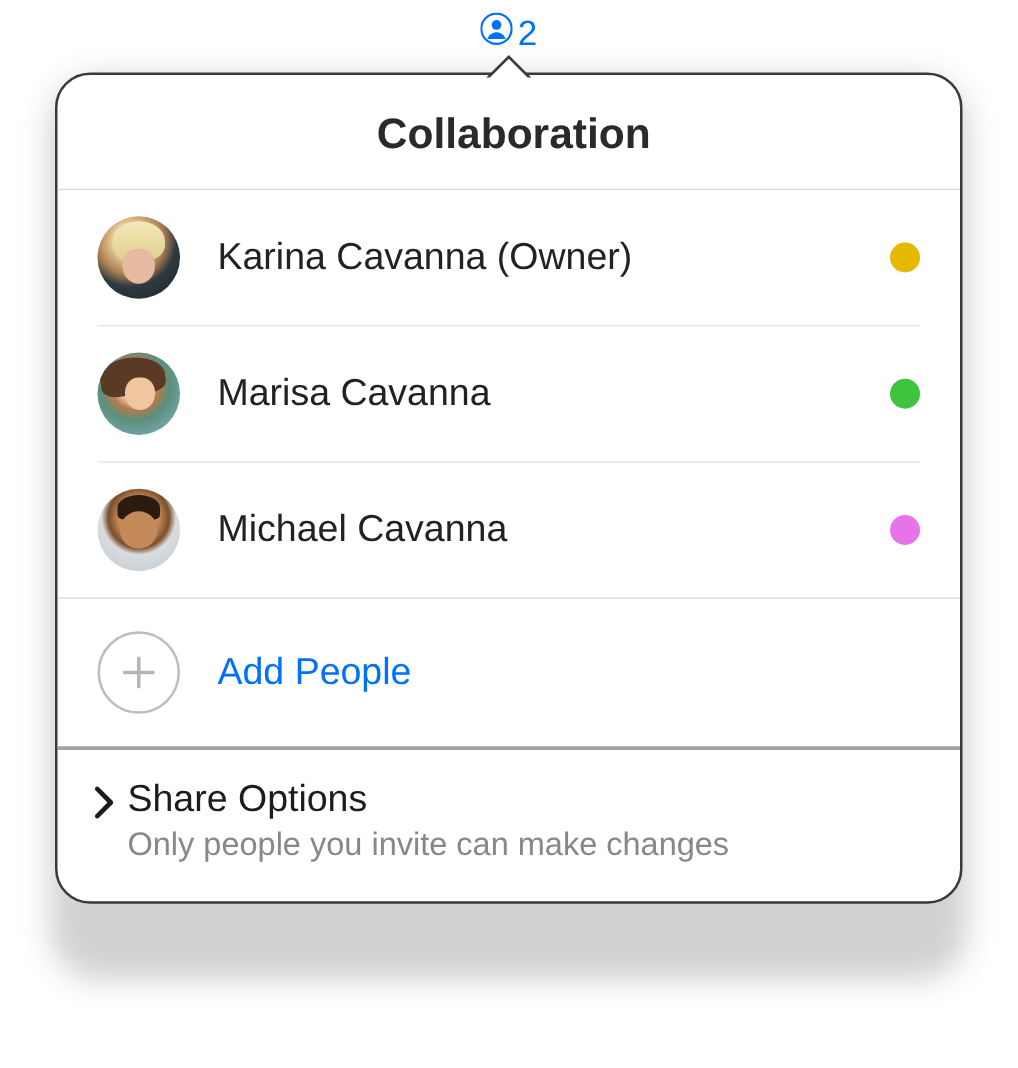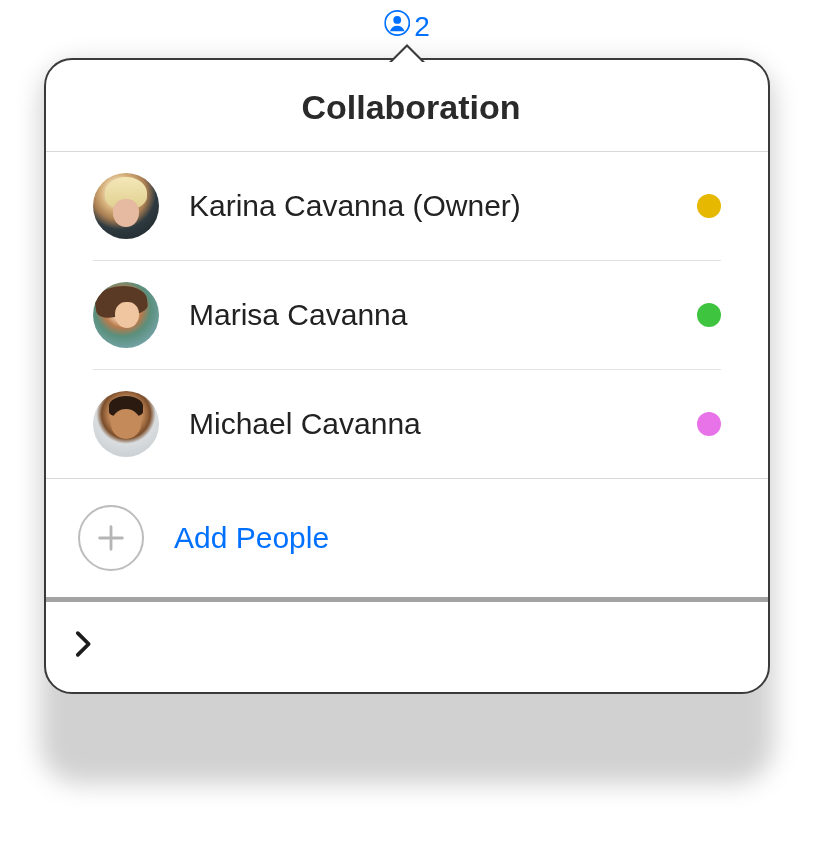--- a/index.html
+++ b/index.html
@@ -80,21 +80,21 @@
   .popover-header {
     text-align: center;
     font-size: 34px;
     font-weight: 600;
     color: #2a2a2a;
     padding: 28px 0 24px 8px;
     border-bottom: 1px solid #d8d8d8;
   }
 
   .participants {
-    padding: 0 47px;
+    padding: 0 32px;
     border-bottom: 1px solid #d8d8d8;
   }
 
   .participant-row {
     display: flex;
     align-items: center;
     height: 108px;
     border-bottom: 1px solid #e2e2e2;
   }
   .participant-row:last-child {
@@ -136,21 +136,21 @@
     border-radius: 50%;
     flex-shrink: 0;
     margin-left: 12px;
   }
 
   .add-section {
     display: flex;
     align-items: center;
     height: 118px;
     padding: 0 32px;
-    border-bottom: 5px solid #a3a3a3;
+    border-bottom: 3px solid #a3a3a3;
   }
 
   .add-circle {
     width: 66px;
     height: 66px;
     border-radius: 50%;
     border: 2.5px solid #bdbdbd;
     box-sizing: border-box;
     display: flex;
     align-items: center;
@@ -245,15 +245,19 @@
     </div>
     <div class="add-label">Add People</div>
   </div>
 
   <div class="share-section">
     <span class="chevron">
       <svg width="20" height="28" viewBox="0 0 12 18">
         <path d="M2 2l7 7-7 7" stroke="#1c1c1c" stroke-width="2.4" fill="none" stroke-linecap="round" stroke-linejoin="round"></path>
       </svg>
     </span>
+    <div class="share-text">
+      <span class="share-title">Share Options</span>
+      <span class="share-subtitle">Only people you invite can make changes</span>
+    </div>
   </div>
 
 </div>
 
 </body></html>

